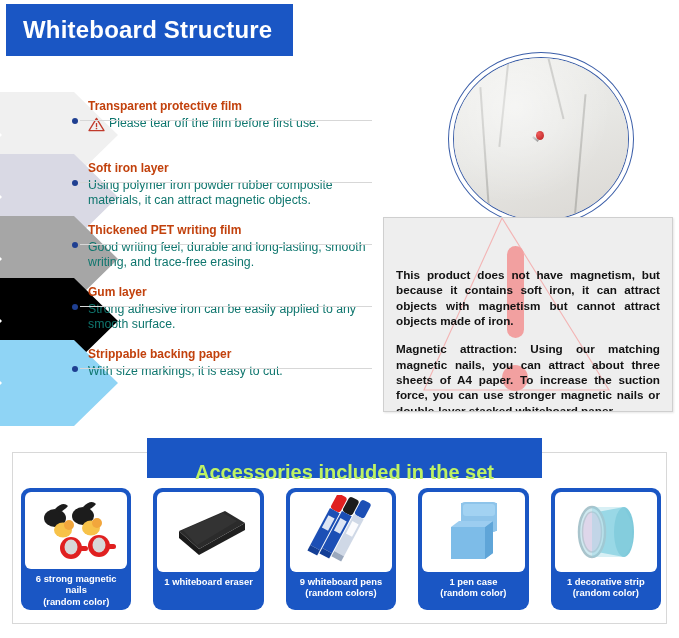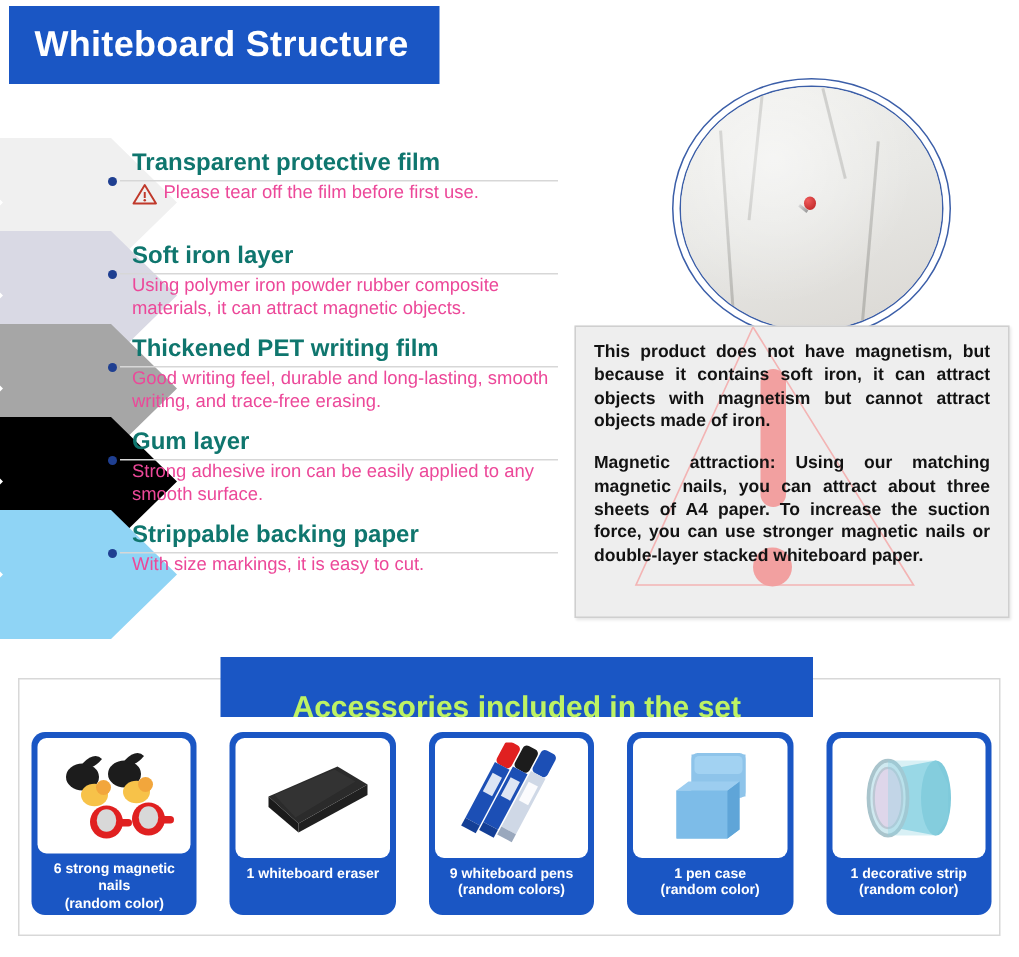--- a/index.html
+++ b/index.html
@@ -30,25 +30,25 @@
   .layers{position:absolute;left:72px;top:100px;width:300px;}
   .layer{position:relative;}
   .layer .bullet{
     position:absolute;left:0px;width:6px;height:6px;border-radius:50%;
     background:#1f3f91;
   }
   .layer .rule{
     position:absolute;left:8px;height:1px;background:#d7d7d7;width:292px;
   }
   .layer h3{
-    margin:0;padding:0 0 1px 16px;font-size:16px;font-weight:bold;
-    color:#0f766e;line-height:1.12;white-space:nowrap;
+    margin:0;padding:0 0 1px 16px;font-size:12px;font-weight:bold;
+    color:#c2410c;line-height:1.12;white-space:nowrap;
   }
   .layer .desc{
-    margin:0;padding:2px 0 0 16px;font-size:12.3px;color:#ec4899;
+    margin:0;padding:2px 0 0 16px;font-size:12.3px;color:#0f766e;
     line-height:1.22;
   }
   .layer .desc.withicon{display:flex;align-items:flex-start;gap:4px;}
   .warn-tri{flex:0 0 auto;margin-top:1px;}
 
   
   .circle-wrap{position:absolute;left:448px;top:52px;width:190px;height:178px;}
   .circle-outer{
     position:absolute;left:0;top:0;width:186px;height:174px;border-radius:50%;
     border:1.6px solid #3b5ea8;box-sizing:border-box;
@@ -78,21 +78,21 @@
   .infobox{
     position:absolute;left:383px;top:217px;width:290px;height:195px;
     background:#eeeeee;border:1px solid #cfcfcf;box-sizing:border-box;
     box-shadow:1px 1px 2px rgba(0,0,0,.10);overflow:hidden;
   }
   .infobox .watermark{position:absolute;left:0;top:0;width:290px;height:195px;}
   .infobox .para{
     position:relative;margin:0;font-size:11.7px;font-weight:bold;color:#121212;
     line-height:1.31;text-align:justify;
   }
-  .infobox .inner{position:relative;padding:9px 12px 0 12px;}
+  .infobox .inner{position:relative;padding:9px 12px 0 12px;margin-top:40px;}
   .infobox .para.second{margin-top:13px;}
 
   
   .acc-frame{
     position:absolute;left:12px;top:452px;width:655px;height:172px;
     border:1px solid #d8d8d8;box-sizing:border-box;background:#fff;
   }
   .acc-title{
     position:absolute;left:147px;top:438px;width:395px;height:40px;
     background:#1a56c4;display:flex;align-items:center;justify-content:center;

